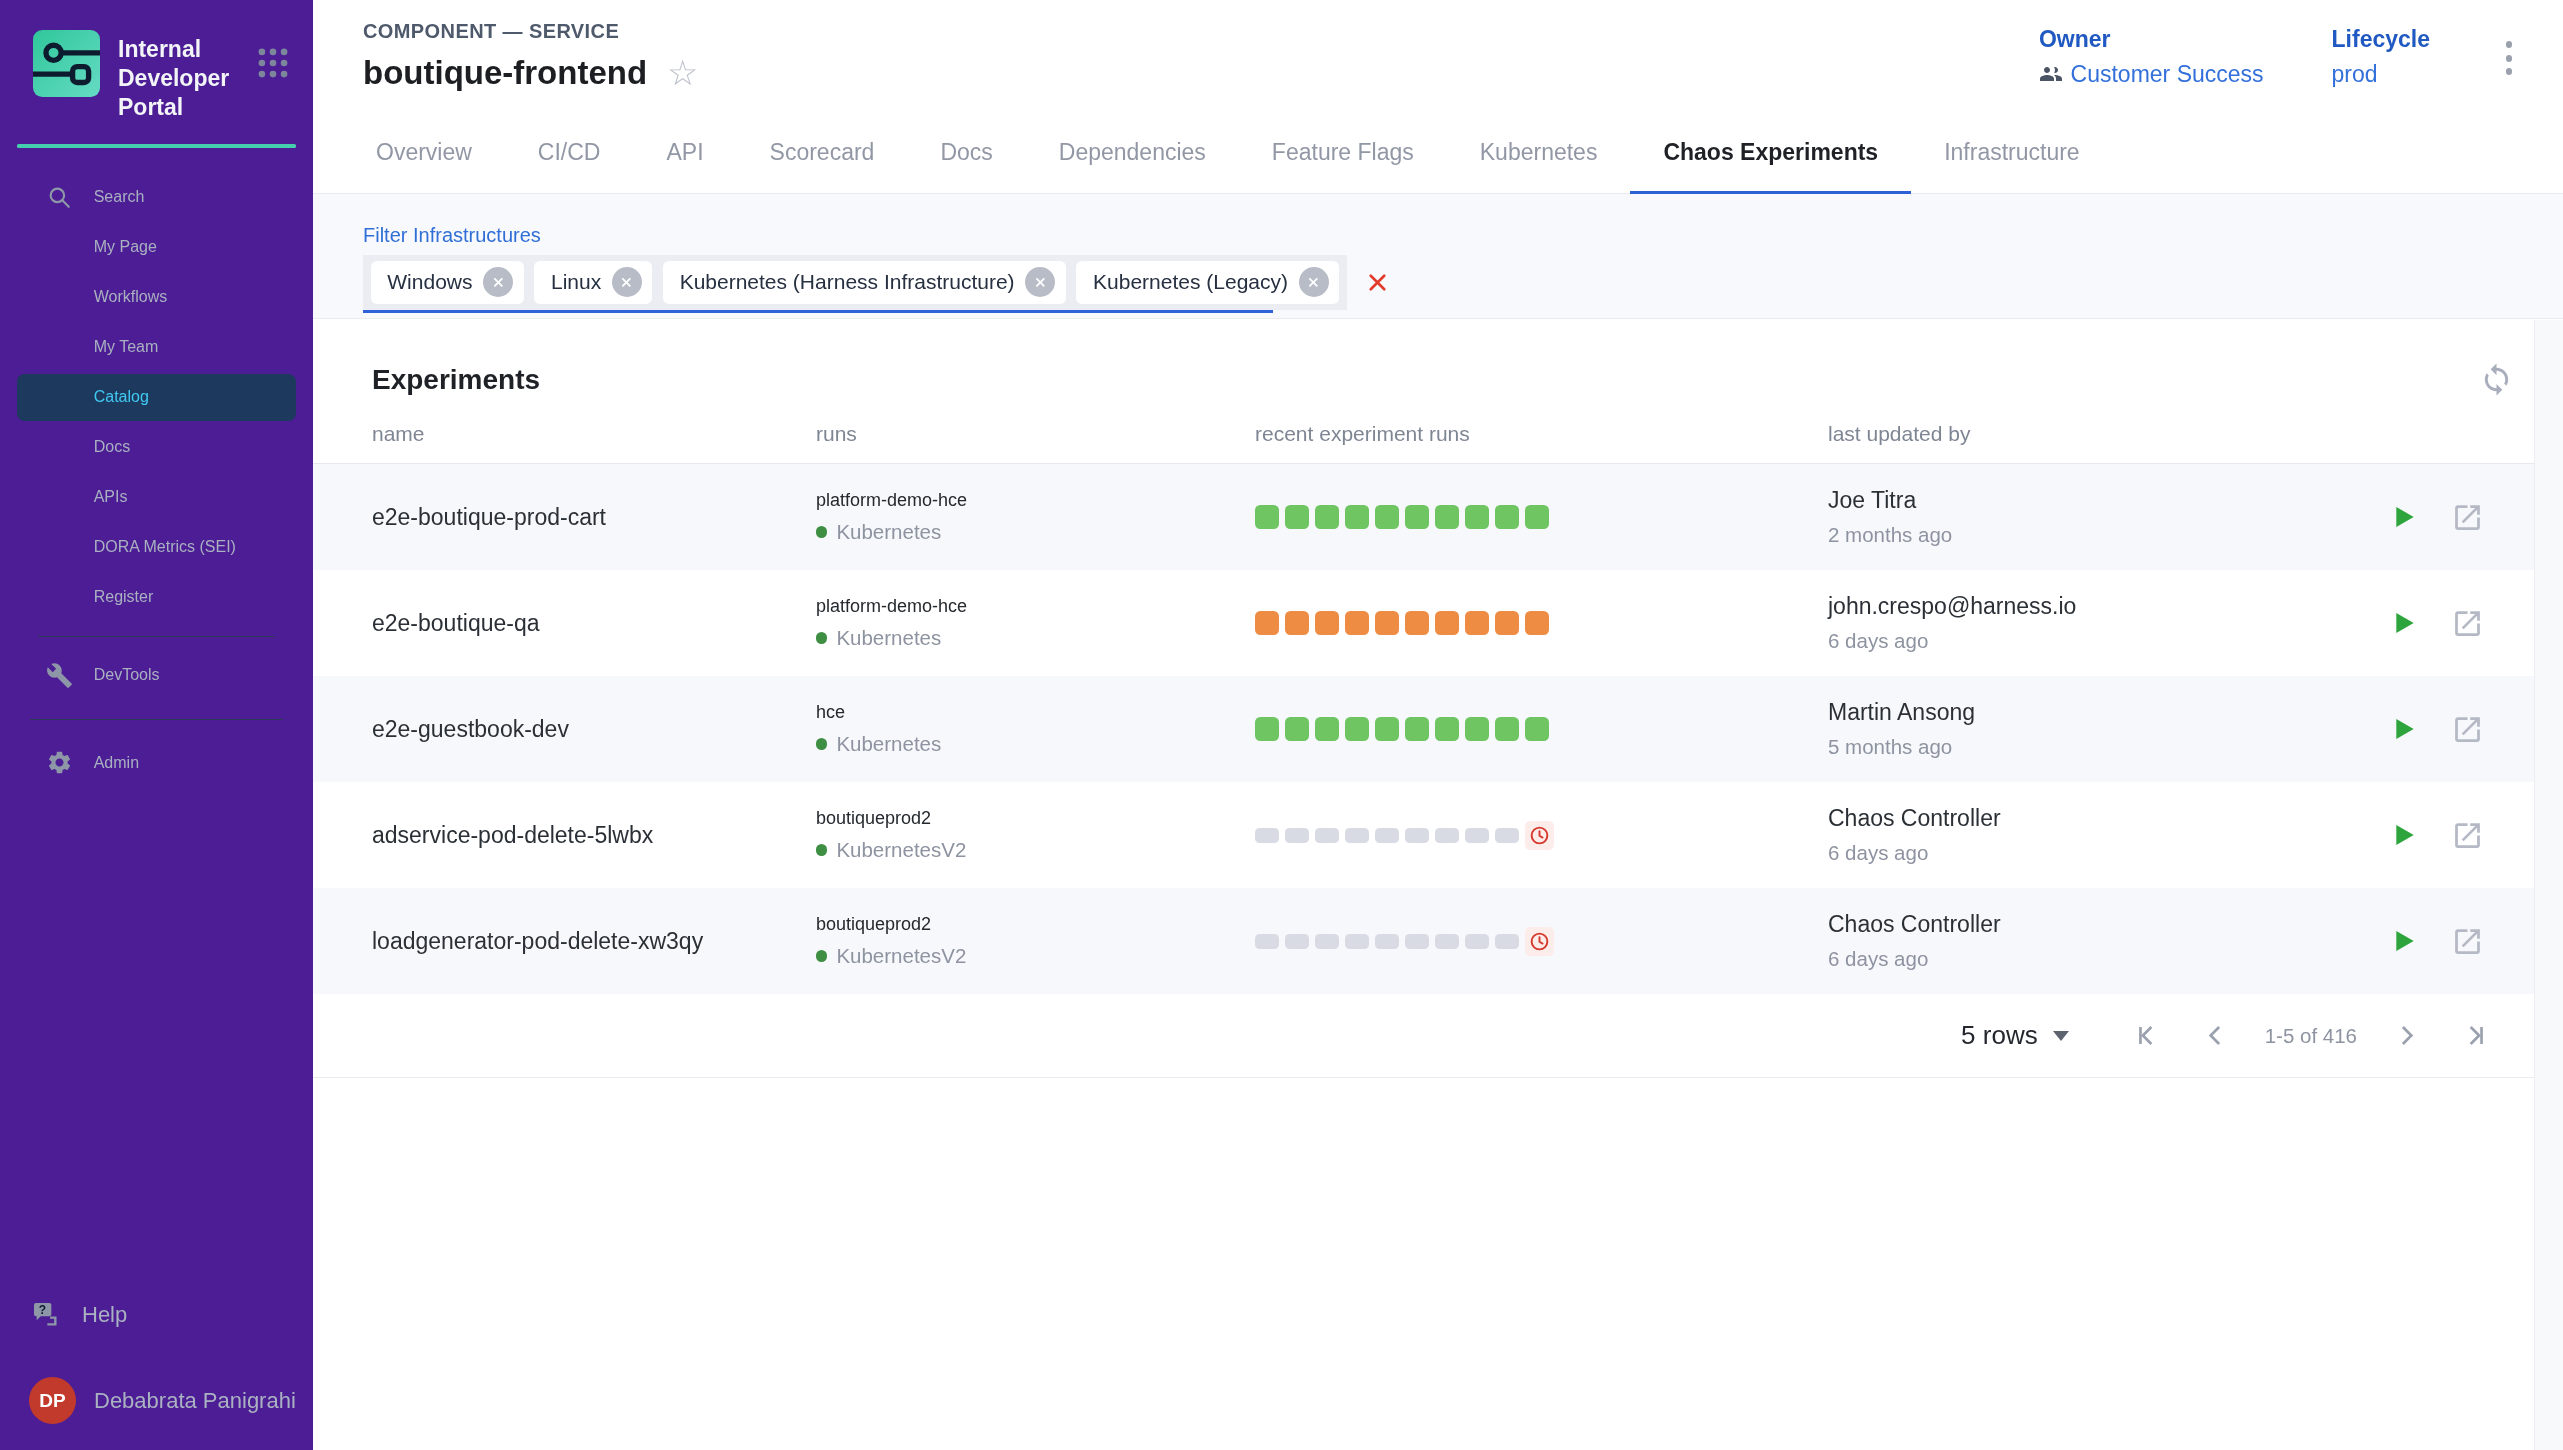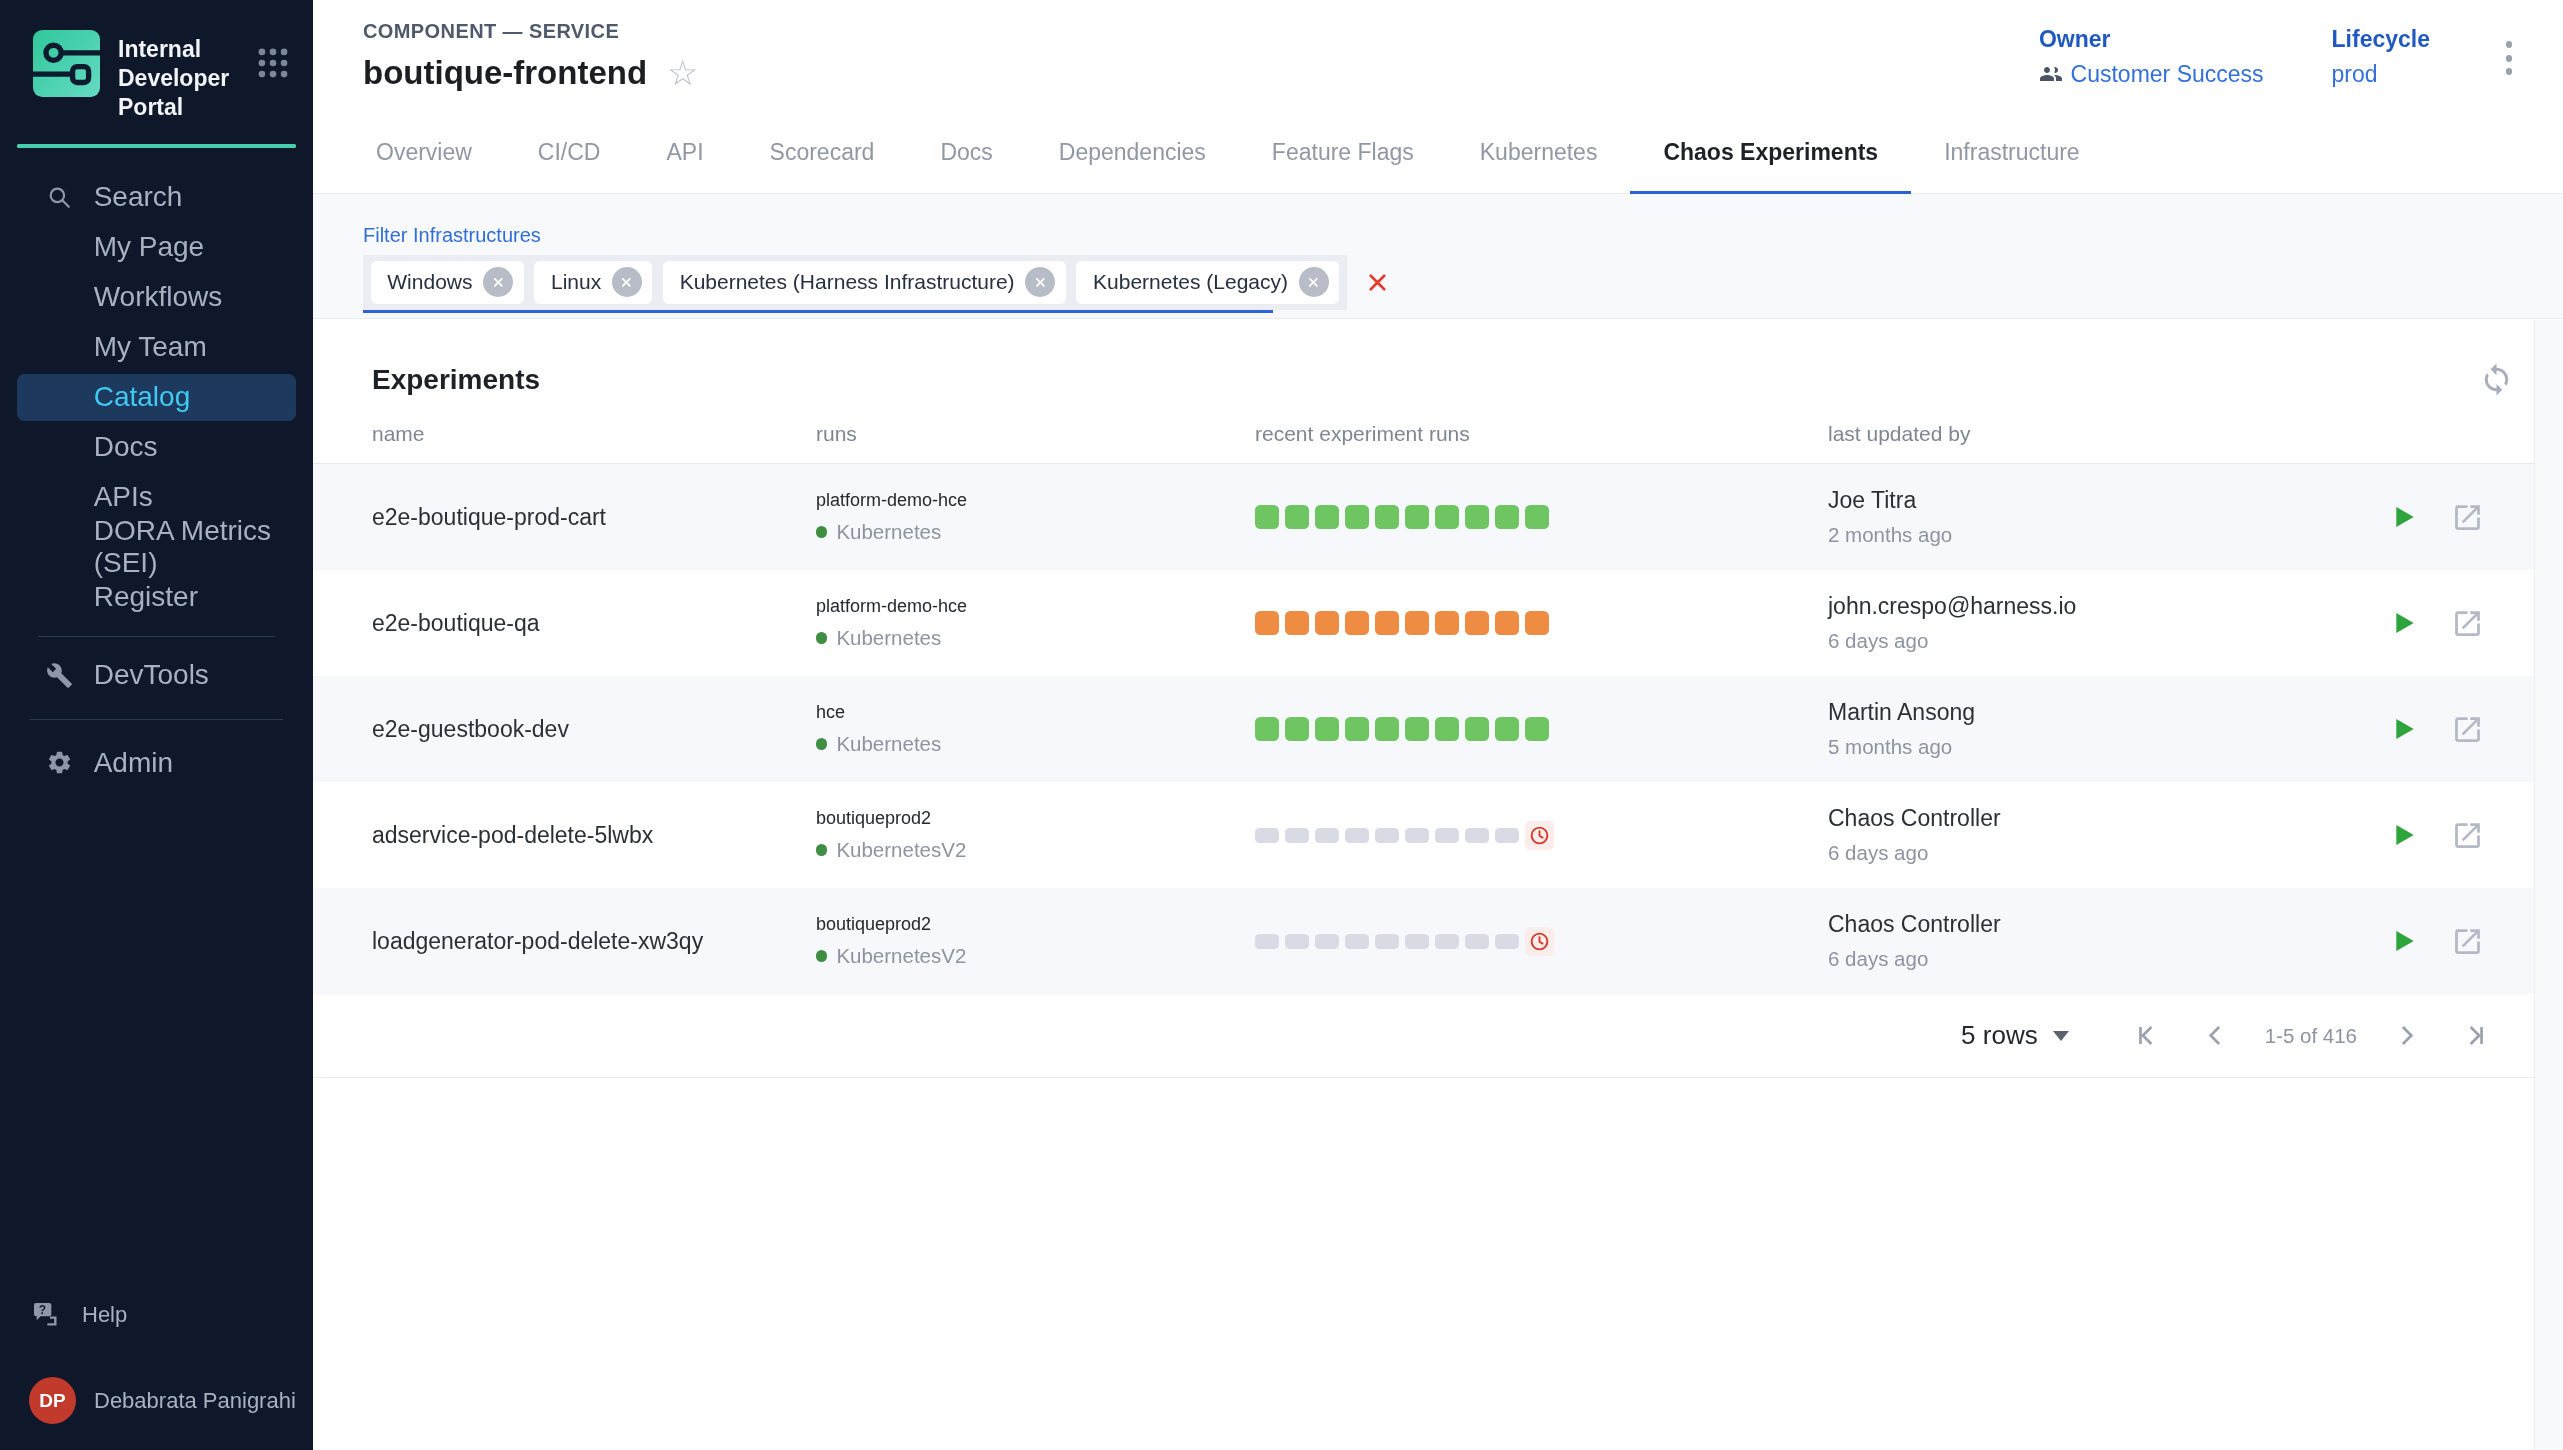--- a/index.html
+++ b/index.html
@@ -1,28 +1,28 @@
 <!DOCTYPE html>
 <html style="font-size:12px"><head>
 <meta charset="utf-8">
 <style>
   * { margin:0; padding:0; box-sizing:border-box; }
   html,body { width:2563px; height:1450px; overflow:hidden; }
   body { font-family:"Liberation Sans", sans-serif; background:#ffffff; color:#24292e; }
   .app { display:flex; width:2563px; height:1450px; }
 
   
-  .sidebar { width:313px; height:1450px; background:#0f172a; flex:0 0 313px; position:relative; color:#a9b1c0; }
+  .sidebar { width:313px; height:1450px; background:#4c1d95; flex:0 0 313px; position:relative; color:#a9b1c0; }
   .logo-row { display:flex; align-items:flex-start; padding:30px 21px 0 33px; }
   .logo { width:67px; height:67px; flex:0 0 67px; }
   .logo-title { font-size:23px; font-weight:600; color:#f2f4f7; line-height:1.28; padding:4.6px 0 0 18px; width:152px; }
   .grid-icon { margin-left:auto; margin-top:13.7px; color:#7c879b; cursor:pointer; }
   .teal-divider { height:3.8px; background:#45cfae; margin:21px 16.7px 0 16.7px; border-radius:1.5px; }
   .nav { margin-top:26px; }
-  .nav-item { display:flex; align-items:center; height:47px; margin:3px 16.7px; padding-left:29px; border-radius:7.6px; font-size:28px; color:#a9b1c0; cursor:pointer; }
+  .nav-item { display:flex; align-items:center; height:47px; margin:3px 16.7px; padding-left:29px; border-radius:7.6px; font-size:16px; color:#a9b1c0; cursor:pointer; }
   .nav-item .nav-ico { width:27px; margin-right:21px; display:flex; color:#8e97a8; }
   .nav-item.no-ico { padding-left:77px; }
   .nav-item.active { background:#1d3a5e; color:#41c9f2; }
   .nav-divider { height:0.8px; background:#2b3a52; margin:15px 38px 15px 38px; }
   .nav-divider.wide { margin:20px 30px; }
   .sidebar-bottom { position:absolute; left:0; bottom:0; width:100%; padding-bottom:23px; }
   .help-item { display:flex; align-items:center; padding-left:30px; height:49px; font-size:22px; color:#aab2c1; cursor:pointer; margin-bottom:35px; }
   .help-item .nav-ico { width:32px; margin-right:20px; color:#8e97a8; display:flex; }
   .user-item { display:flex; align-items:center; padding-left:29px; height:53px; cursor:pointer; }
   .avatar { width:47px; height:47px; border-radius:50%; background:#c13a2c; color:#ffffff; font-size:19px; font-weight:700; display:flex; align-items:center; justify-content:center; margin-right:18px; }

